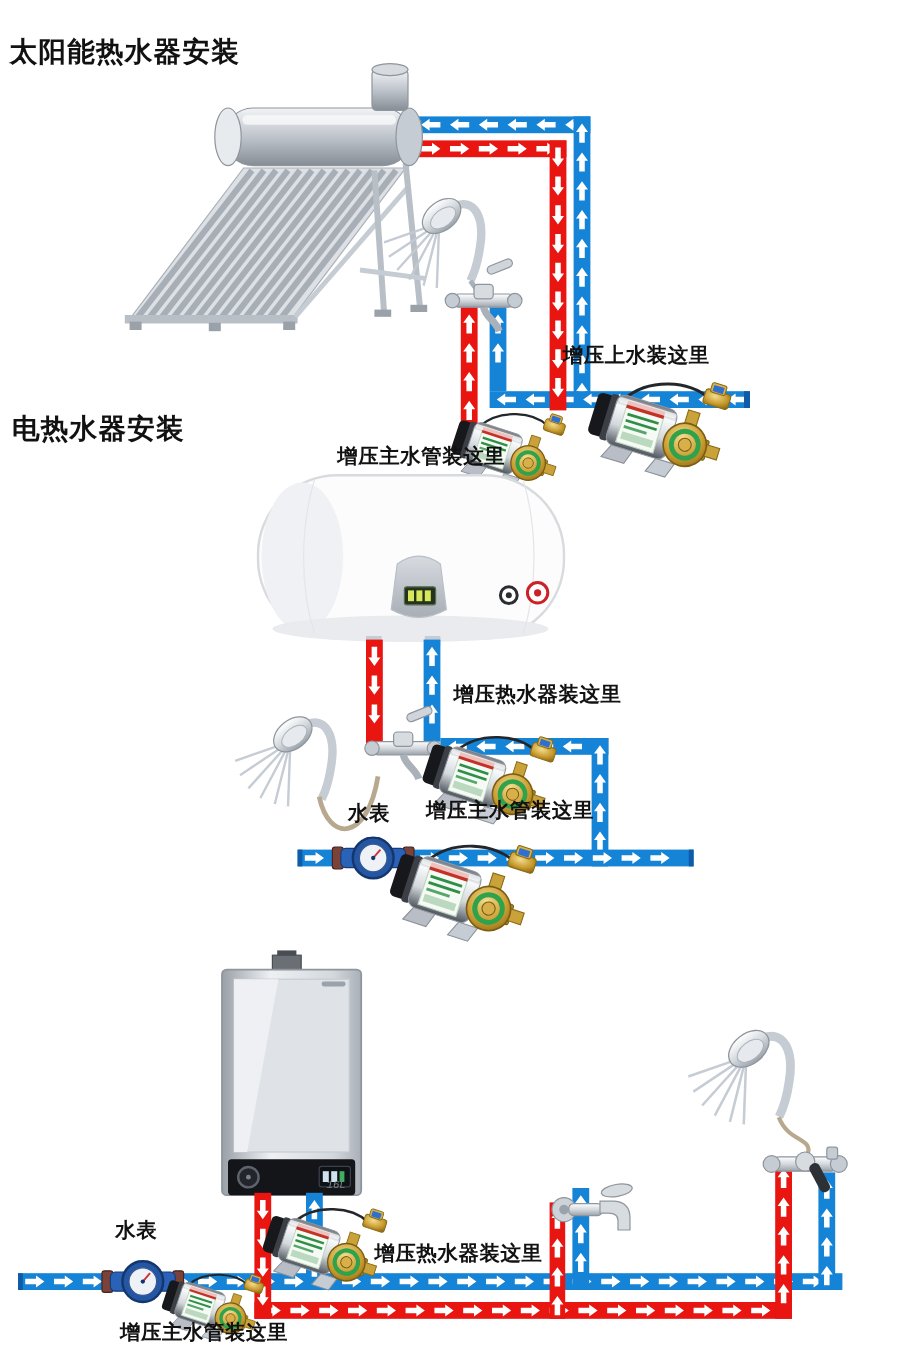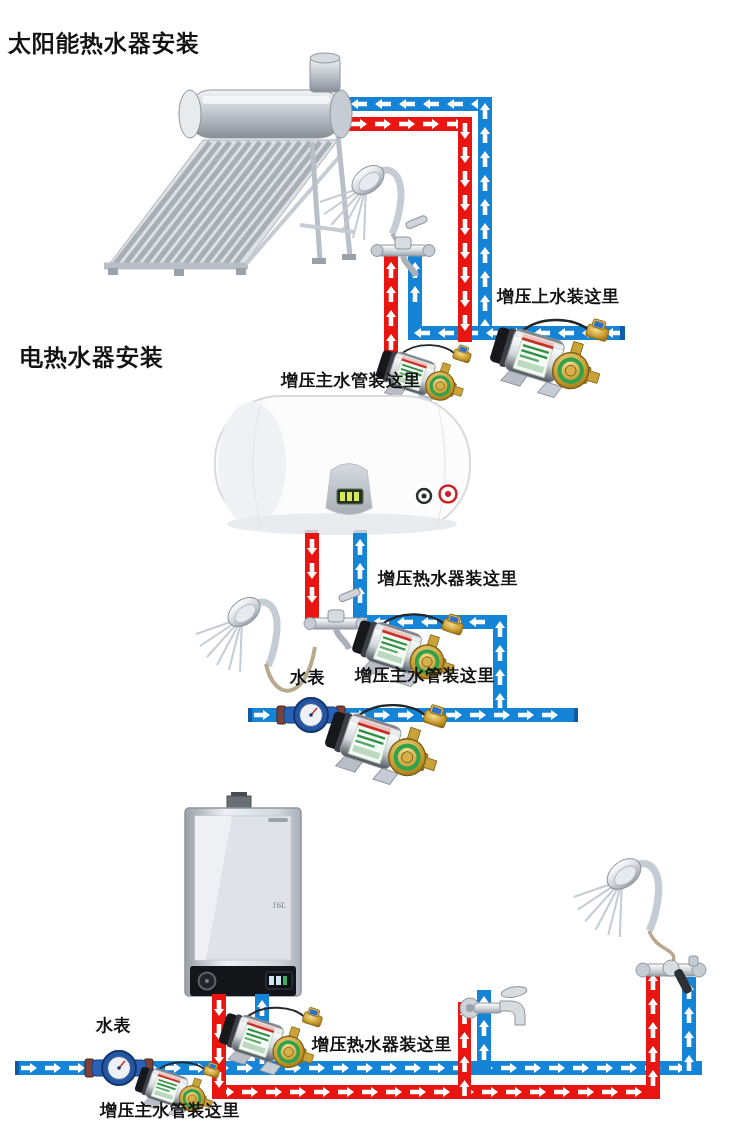--- a/index.html
+++ b/index.html
@@ -4,21 +4,21 @@
 <style>
   :root{
     --hot_pipe:#e81511;
     --cold_pipe:#1583d6;
     --arrow:#ffffff;
     --label_text:#111111;
   }
   html,body{margin:0;padding:0;background:#ffffff;}
   #stage{
     position:relative;width:750px;height:1142px;background:#ffffff;
-    font-family:Liberation Serif, serif;overflow:hidden;
+    font-family:Liberation Mono, monospace;overflow:hidden;
   }
   #diagram{position:absolute;left:0;top:0;}
   .title{
     position:absolute;font-size:23px;font-weight:700;color:var(--label_text);
     white-space:nowrap;letter-spacing:1px;
   }
   .plabel{
     position:absolute;font-size:17px;font-weight:700;color:var(--label_text);
     white-space:nowrap;letter-spacing:.5px;
   }
@@ -486,28 +486,28 @@
   </g>
   <g>
     <use href="#pump" transform="translate(230,1000) rotate(18) scale(0.78)"></use>
   </g>
   <g>
     <use href="#pump" transform="translate(144,1056) rotate(18) scale(0.64)"></use>
   </g>
 </svg>
 
 <div class="title" style="left:8px;top:28px">太阳能热水器安装</div>
-<div class="title" style="left:20px;top:342px">电热水器安装</div>
-
-<div class="plabel" style="left:497px;top:285px">增压上水装这里</div>
+<div class="title" style="left:10px;top:342px">电热水器安装</div>
+
+<div class="plabel" style="left:469px;top:285px">增压上水装这里</div>
 <div class="plabel" style="left:281px;top:369px">增压主水管装这里</div>
 
 <div class="plabel" style="left:378px;top:567px">增压热水器装这里</div>
 <div class="plabel" style="left:290px;top:666px">水表</div>
 <div class="plabel" style="left:355px;top:664px">增压主水管装这里</div>
 
 <div class="plabel" style="left:96px;top:1014px">水表</div>
 <div class="plabel" style="left:312px;top:1033px">增压热水器装这里</div>
 <div class="plabel" style="left:100px;top:1099px">增压主水管装这里</div>
 
-<div class="tinytext" style="left:272px;top:900px">16L</div>
+<div class="tinytext" style="left:272px;top:983px">16L</div>
 
 </div>
 
 </body></html>

